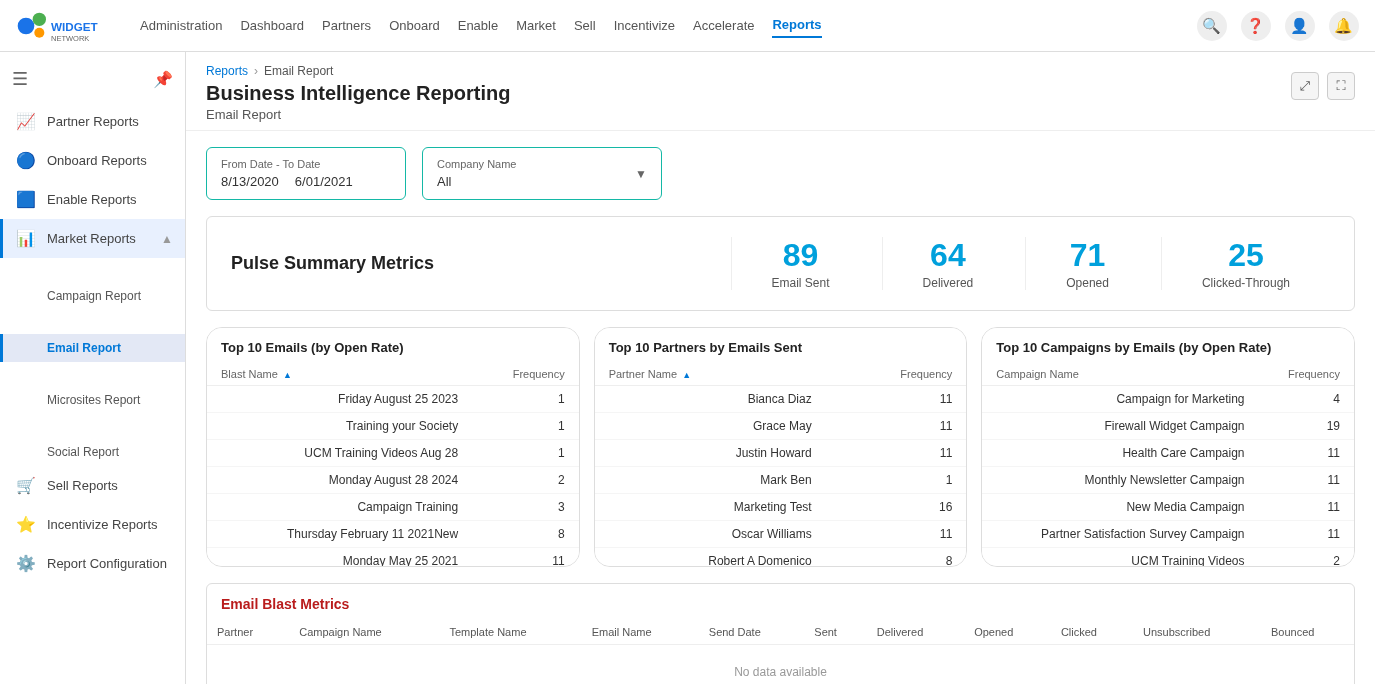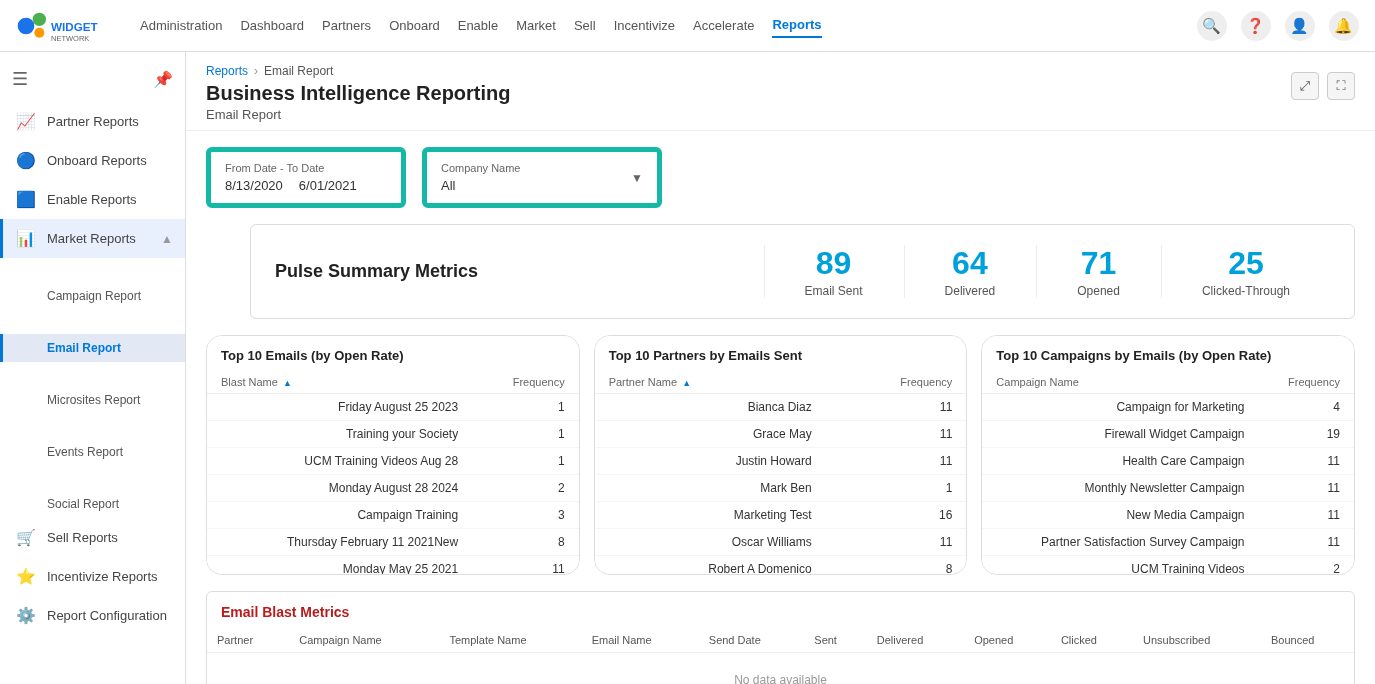--- a/index.html
+++ b/index.html
@@ -153,43 +153,42 @@
 
     .content-body { padding: 16px 20px; }
 
     
     .filter-row {
       display: flex;
       gap: 16px;
       margin-bottom: 16px;
     }
     .filter-box {
-      border: 5px solid #14b8a6;
+      border: 1px solid #14b8a6;
       border-radius: 6px;
       padding: 10px 14px;
       background: #fff;
       min-width: 200px;
     }
     .filter-label { font-size: 11px; color: #666; margin-bottom: 4px; }
     .filter-value { font-size: 13px; color: #333; display: flex; align-items: flex-start; gap: 8px; }
     .date-sep { color: #999; }
     .company-filter { display: flex; justify-content: space-between; align-items: center; min-width: 240px; }
     .dropdown-arrow { font-size: 12px; color: #666; }
 
     
     .metrics-panel {
       background: #fff;
       border: 1px solid #ddd;
       border-radius: 6px;
       display: flex;
       align-items: center;
       padding: 20px 24px;
       margin-bottom: 16px;
-      gap: 1px;
-      margin-left: 44px;
+      gap: 12px;
     }
     .metrics-title {
       flex: 1;
       font-size: 18px;
       font-weight: bold;
       color: #222;
     }
     .metric-item {
       text-align: center;
       padding: 0 40px;
@@ -343,23 +342,20 @@
     <div class="sidebar-sub-item">
       <span>Campaign Report</span>
     </div>
     <div class="sidebar-sub-item active">
       <span>Email Report</span>
     </div>
     <div class="sidebar-sub-item">
       <span>Microsites Report</span>
     </div>
     <div class="sidebar-sub-item">
-      <span>Events Report</span>
-    </div>
-    <div class="sidebar-sub-item">
       <span>Social Report</span>
     </div>
 
     <div class="sidebar-item">
       <span class="s-icon">🛒</span>
       <span class="s-label">Sell Reports</span>
     </div>
 
     <div class="sidebar-item">
       <span class="s-icon">⭐</span>

